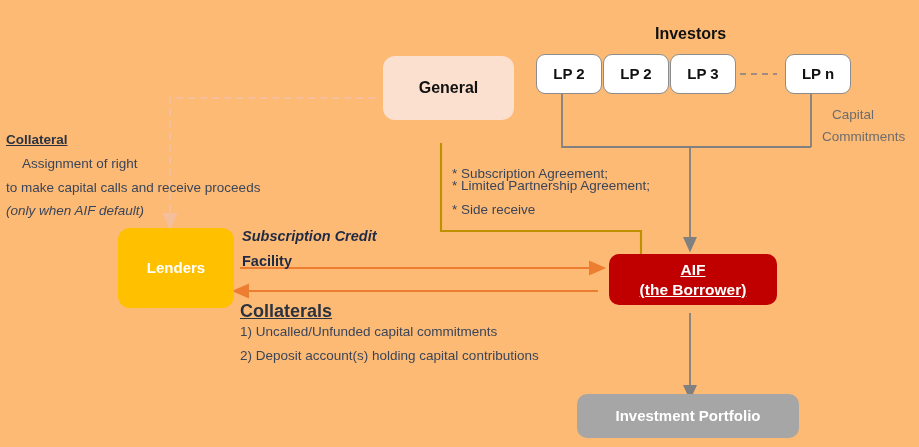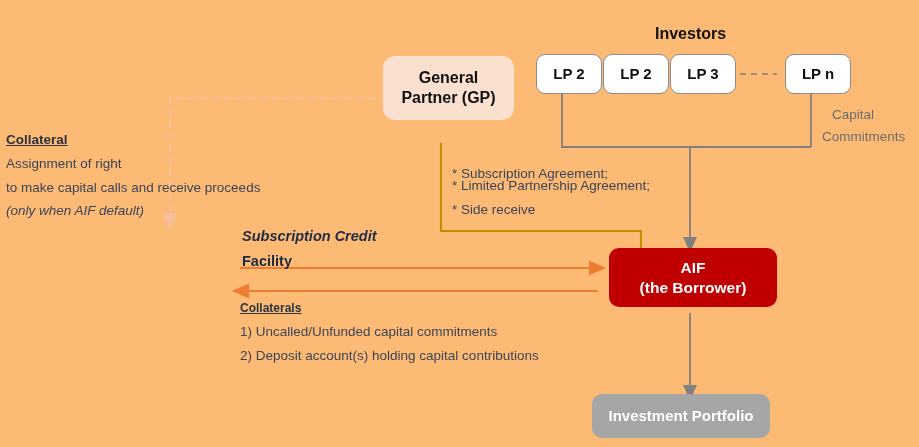--- a/index.html
+++ b/index.html
@@ -150,45 +150,47 @@
   <div class="node lp-box" style="left:778px; top:54px;">
     <span>LP n</span>
   </div>
 
   <div class="txt txt-gray" style="left:822px; top:107px;margin-left:10px;">Capital</div>
   <div class="txt txt-gray" style="left:822px; top:129px;">Commitments</div>
 
   <div class="node gp-box" style="left:376px; top:56px; width:131px; height:64px;">
     <div>
       <div>General</div>
-      <div>Partner (GP)</div>
     </div>
   </div>
 
   <div class="txt" style="left:452px; top:152px;margin-top:14px;">* Subscription Agreement;</div>
   <div class="txt" style="left:452px; top:178px;">* Limited Partnership Agreement;</div>
   <div class="txt" style="left:452px; top:202px;">* Side receive</div>
 
   <div class="txt txt-head" style="left:6px; top:132px;">Collateral</div>
-  <div class="txt" style="left:6px; top:156px;">Assignment of right</div>
+  <div class="txt" style="left:22px; top:156px;">Assignment of right</div>
   <div class="txt" style="left:6px; top:180px;">to make capital calls and receive proceeds</div>
   <div class="txt txt-ital" style="left:6px; top:203px;">(only when AIF default)</div>
 
+  <div class="node lenders-box" style="left:111px; top:228px; width:116px; height:80px;">
+    <span>Lenders</span>
+  </div>
 
   <div class="label-bold" style="left:242px; top:228px;font-style:italic;">Subscription Credit</div>
   <div class="label-bold" style="left:242px; top:253px;">Facility</div>
 
-  <div class="txt txt-head" style="left:240px; top:301px; font-size:12px;">Collaterals</div>
+  <div class="txt txt-head" style="left:240px; top:301px; font-size:18px;">Collaterals</div>
   <div class="txt" style="left:240px; top:324px;">1) Uncalled/Unfunded capital commitments</div>
   <div class="txt" style="left:240px; top:348px;">2) Deposit account(s) holding capital contributions</div>
 
-  <div class="node aif-box" style="left:602px; top:248px; width:168px; height:59px;">
+  <div class="node aif-box" style="left:602px; top:254px; width:168px; height:51px;text-decoration:underline;">
     <div>
       <div>AIF</div>
       <div>(the Borrower)</div>
     </div>
   </div>
 
-  <div class="node portfolio-box" style="left:585px; top:394px; width:178px; height:44px;">
+  <div class="node portfolio-box" style="left:570px; top:394px; width:222px; height:44px;">
     <span>Investment Portfolio</span>
   </div>
 
 </div>
 
 </body></html>

